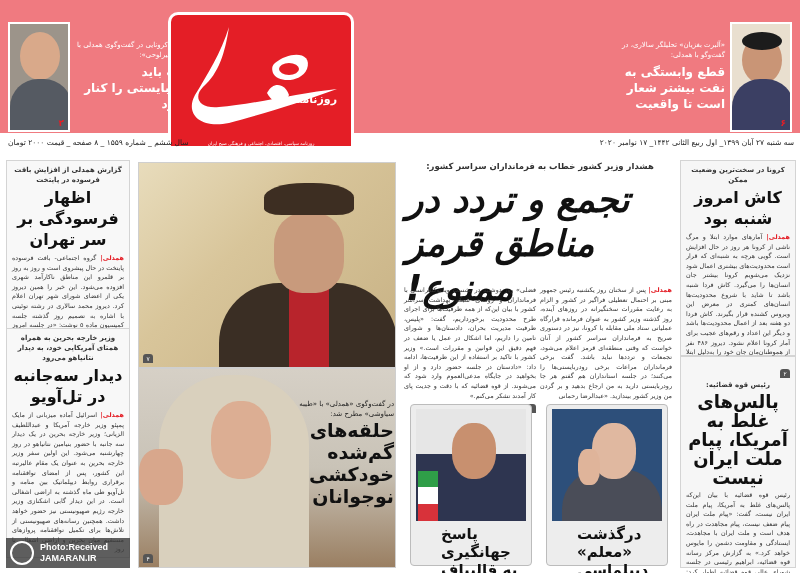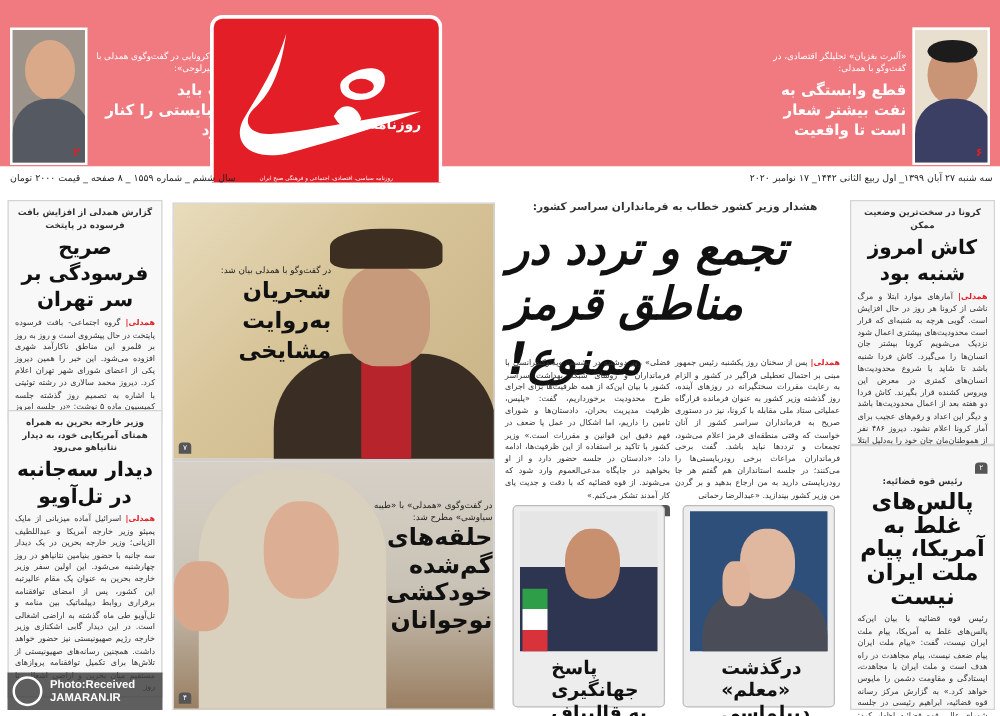--- a/index.html
+++ b/index.html
@@ -87,59 +87,55 @@
       <path d="M40 4 C 36 30, 30 50, 14 64 C 4 74, 10 86, 30 84 C 60 82, 110 70, 148 66 C 110 80, 70 92, 40 100 C 10 106, -4 90, 6 72 C 18 52, 32 30, 40 4 Z" fill="#fff"></path>
       <path d="M86 40 C 100 28, 124 28, 118 46 C 112 60, 88 60, 84 50 C 82 44, 84 42, 86 40 Z" fill="#fff"></path>
       <ellipse cx="100" cy="46" rx="10" ry="6" fill="#e41e26"></ellipse>
       <path d="M78 70 C 84 58, 96 60, 100 72 C 96 82, 86 84, 78 70 Z" fill="#fff"></path>
     </svg>
     <span class="logo-sub">روزنامه</span>
     <div class="logo-tag">روزنامه سیاسی، اقتصادی، اجتماعی و فرهنگی صبح ایران</div>
   </div>
 
   <div class="teaser-text tt-right">
-    <div class="kicker">«آلبرت بغزیان» تحلیلگر اقتصادی، در گفت‌وگو با همدلی:</div>
+    <div class="kicker">«آلبرت بغزیان» تحلیلگر سالاری، در گفت‌وگو با همدلی:</div>
     <div class="title">قطع وابستگی به نفت بیشتر شعار است تا واقعیت</div>
   </div>
   <div class="teaser teaser-right">
     <div class="face" style="background:#c99576; top:12px;"></div>
     <div class="face" style="background:#1c1c1c; height:18px; top:8px;"></div>
     <div class="body" style="background:#3b3f63;"></div>
     <span class="num">۶</span>
   </div>
 </div>
 
 <div class="dateline dl-right">سه شنبه ۲۷ آبان ۱۳۹۹_ اول ربیع الثانی ۱۴۴۲_ ۱۷ نوامبر ۲۰۲۰</div>
 <div class="dateline dl-left">سال ششم _ شماره ۱۵۵۹ _ ۸ صفحه _ قیمت ۲۰۰۰ تومان</div>
 
 <div class="col col-left-1">
   <div class="col-inner">
     <div class="kicker-sm">گزارش همدلی از افزایش بافت فرسوده در پایتخت</div>
-    <div class="headline-sm">صریح فرسودگی بر سر تهران</div>
+    <div class="headline-sm">اظهار فرسودگی بر سر تهران</div>
     <div class="body-text"><span class="brand">همدلی|</span> <span>گروه اجتماعی- بافت فرسوده پایتخت در حال پیشروی است و روز به روز بر قلمرو این مناطق ناکارآمد شهری افزوده می‌شود. این خبر را همین دیروز یکی از اعضای شورای شهر تهران اعلام کرد. دیروز محمد سالاری در رشته توئیتی با اشاره به تصمیم روز گذشته جلسه کمیسیون ماده ۵ نوشت: «در جلسه امروز کمیسیون ماده پنج، ۱۱۶۸ هکتار به محدوده بافت فرسوده شهر تهران افزوده شد و مجموع بافت فرسوده به ۴۵۵۴ هکتار، در قالب ۲۱۳۲۱۳ پلاک رسید.»</span></div>
     <span class="pageno">۴</span>
   </div>
 </div>
 <div class="col col-left-2">
   <div class="col-inner">
     <div class="kicker-sm">وزیر خارجه بحرین به همراه همتای آمریکایی خود، به دیدار نتانیاهو می‌رود</div>
     <div class="headline-sm">دیدار سه‌جانبه در تل‌آویو</div>
     <div class="body-text"><span class="brand">همدلی|</span> <span>اسرائیل آماده میزبانی از مایک پمپئو وزیر خارجه آمریکا و عبداللطیف الزیانی؛ وزیر خارجه بحرین در یک دیدار سه جانبه با حضور بنیامین نتانیاهو در روز چهارشنبه می‌شود. این اولین سفر وزیر خارجه بحرین به عنوان یک مقام عالیرتبه این کشور، پس از امضای توافقنامه برقراری روابط دیپلماتیک بین منامه و تل‌آویو طی ماه گذشته به اراضی اشغالی است. در این دیدار گابی اشکنازی وزیر خارجه رژیم صهیونیستی نیز حضور خواهد داشت. همچنین رسانه‌های صهیونیستی از تلاش‌ها برای تکمیل توافقنامه پروازهای مستقیم میان بحرین و اراضی اشغالی تا روز</span></div>
   </div>
 </div>
 
 <div class="photo photo-top">
   <div style="position:absolute;left:80px;top:120px;width:178px;height:90px;background:#3a2e24;border-radius:60px 60px 0 0;"></div>
   <div style="position:absolute;left:150px;top:120px;width:40px;height:90px;background:#b8242c;"></div>
   <div style="position:absolute;left:135px;top:50px;width:70px;height:80px;background:#c89a7c;border-radius:40%;"></div>
   <div style="position:absolute;left:125px;top:20px;width:90px;height:32px;background:#3d2e22;border-radius:45% 45% 20% 20%;"></div>
-  <div class="photo-caption" style="left:6px;top:48px;width:120px;">
-    <div class="k">در گفت‌وگو با همدلی بیان شد:</div>
-    <div class="h">شجریان به‌روایت مشایخی</div>
-  </div>
   <span class="pageno" style="position:absolute;left:4px;bottom:4px;">۷</span>
 </div>
 
 <div class="photo photo-bottom">
   <div style="position:absolute;left:20px;top:6px;width:150px;height:200px;background:#d9d0bd;border-radius:70px 70px 0 0;"></div>
   <div style="position:absolute;left:72px;top:32px;width:60px;height:78px;background:#dcae93;border-radius:45%;"></div>
   <div style="position:absolute;left:0px;top:80px;width:44px;height:56px;background:#d8a78c;border-radius:40%;"></div>
   <div class="photo-caption" style="left:140px;top:30px;width:115px;">
     <div class="k">در گفت‌وگوی «همدلی» با «طیبه سیاوشی» مطرح شد:</div>
     <div class="h" style="font-size:19px;line-height:22px;">حلقه‌های گم‌شده خودکشی نوجوانان</div>

